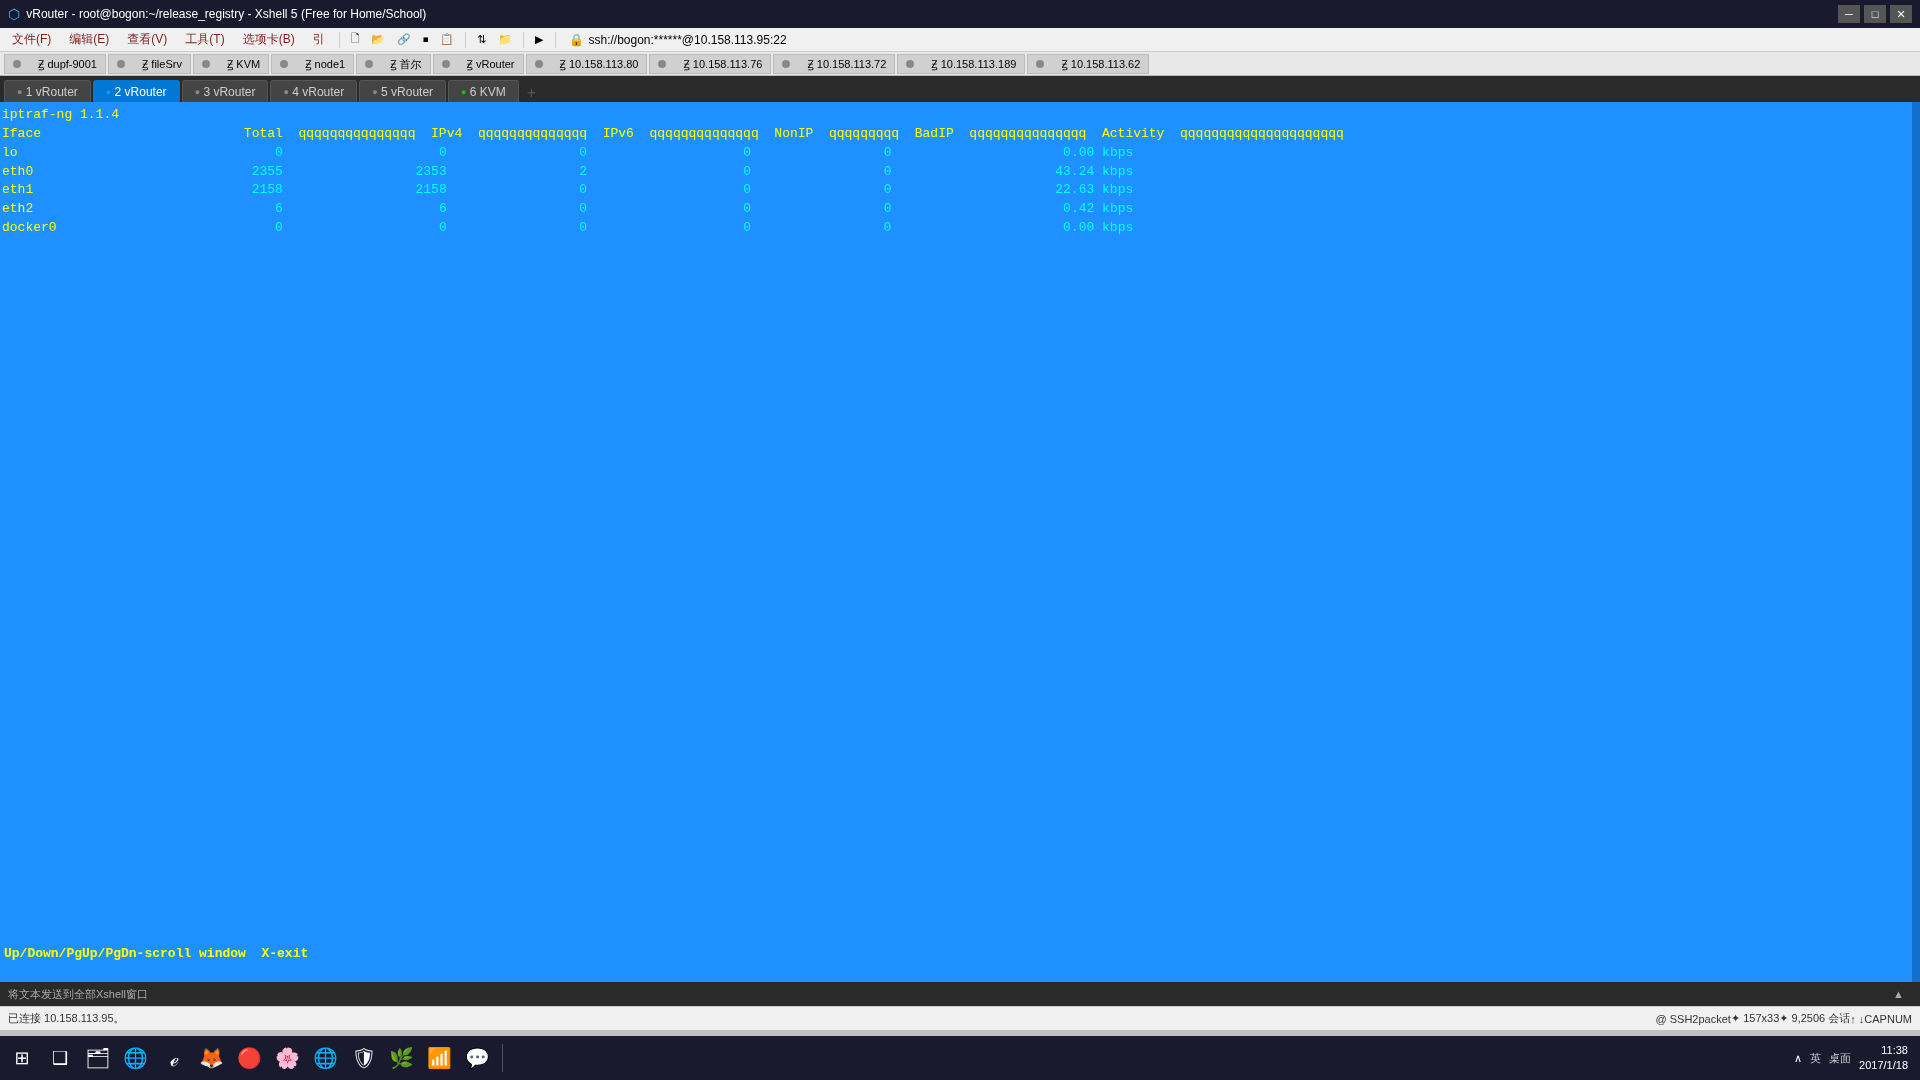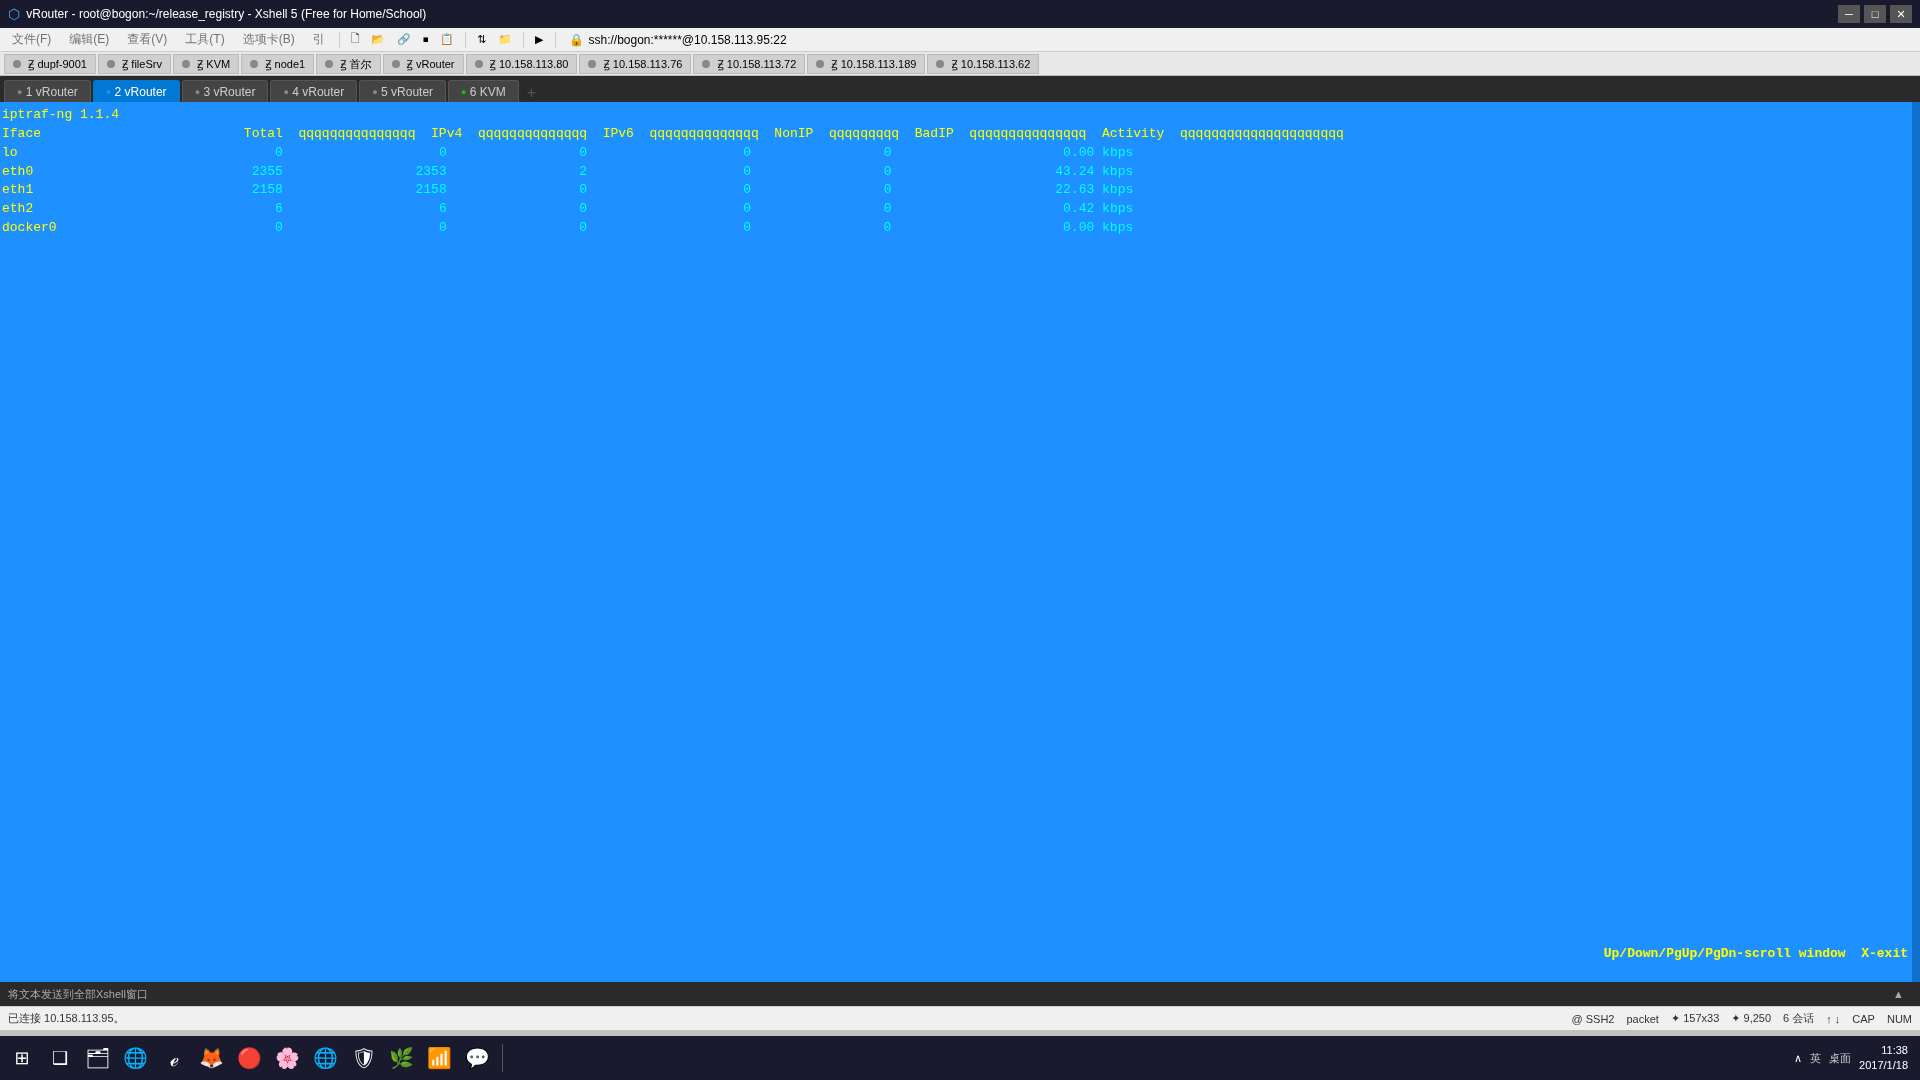--- a/index.html
+++ b/index.html
@@ -24,21 +24,21 @@
     
     .menu-bar {
       background: #f0f0f0;
       height: 24px;
       display: flex;
       align-items: center;
       padding: 0 4px;
       border-bottom: 1px solid #ccc;
       gap: 2px;
     }
-    .menu-item { padding: 2px 8px; font-size: 12px; cursor: pointer; color: #737373; }
+    .menu-item { padding: 2px 8px; font-size: 12px; cursor: pointer; color: #7f1d1d; }
     .menu-separator { width: 1px; height: 16px; background: #ccc; margin: 0 4px; }
     .toolbar-btn { height: 22px; padding: 0 4px; background: #f0f0f0; border: 1px solid transparent; cursor: pointer; display: flex; align-items: center; font-size: 11px; }
     .toolbar-ssh-indicator { display: flex; align-items: center; gap: 4px; font-size: 12px; color: #000; margin-left: 8px; }
     .lock-icon { color: #888; }
 
     
     .session-tabs {
       background: #e8e8e8;
       height: 24px;
       display: flex;
@@ -49,21 +49,21 @@
     }
     .session-tab {
       height: 20px;
       padding: 0 8px;
       background: #d0d0d0;
       border: 1px solid #bbb;
       font-size: 11px;
       cursor: pointer;
       display: flex;
       align-items: center;
-      gap: 7px;
+      gap: 17px;
       white-space: nowrap;
     }
     .session-tab .dot { width: 8px; height: 8px; border-radius: 50%; }
     .dot-gray { background: #888; }
     .tab-add { padding: 0 6px; font-size: 16px; cursor: pointer; color: #555; background: none; border: none; }
 
     
     .terminal-tabs {
       background: #2a2a2a;
       height: 26px;
@@ -149,21 +149,21 @@
     .bottom-info {
       background: #2a2a2a;
       height: 24px;
       display: flex;
       align-items: center;
       padding: 0 8px;
       font-size: 11px;
       color: #aaa;
       justify-content: space-between;
     }
-    .bottom-info-right { display: flex; gap: 12px; align-items: center; }
+    .bottom-info-right { display: flex; align-items: center; }
 
     .terminal pre {
       font-family: 'Courier New', monospace;
       font-size: 13px;
       white-space: pre;
       margin: 0;
       padding: 0;
     }
 
     
@@ -291,21 +291,21 @@
   <pre><span style="color:#ffff00;">iptraf-ng 1.1.4</span>
 <span style="color:#ffff00;">Iface                          Total  qqqqqqqqqqqqqqq  IPv4  qqqqqqqqqqqqqq  IPv6  qqqqqqqqqqqqqq  NonIP  qqqqqqqqq  BadIP  qqqqqqqqqqqqqqq  Activity  qqqqqqqqqqqqqqqqqqqqq</span>
 <span><span style="color:#ffff00;">lo</span>                                 <span style="color:#00ffff;">0</span>                    <span style="color:#00ffff;">0</span>                 <span style="color:#00ffff;">0</span>                    <span style="color:#00ffff;">0</span>                 <span style="color:#00ffff;">0</span>                      <span style="color:#00ffff;">0.00 kbps</span></span>
 <span><span style="color:#ffff00;">eth0</span>                            <span style="color:#00ffff;">2355</span>                 <span style="color:#00ffff;">2353</span>                 <span style="color:#00ffff;">2</span>                    <span style="color:#00ffff;">0</span>                 <span style="color:#00ffff;">0</span>                     <span style="color:#00ffff;">43.24 kbps</span></span>
 <span><span style="color:#ffff00;">eth1</span>                            <span style="color:#00ffff;">2158</span>                 <span style="color:#00ffff;">2158</span>                 <span style="color:#00ffff;">0</span>                    <span style="color:#00ffff;">0</span>                 <span style="color:#00ffff;">0</span>                     <span style="color:#00ffff;">22.63 kbps</span></span>
 <span><span style="color:#ffff00;">eth2</span>                               <span style="color:#00ffff;">6</span>                    <span style="color:#00ffff;">6</span>                 <span style="color:#00ffff;">0</span>                    <span style="color:#00ffff;">0</span>                 <span style="color:#00ffff;">0</span>                      <span style="color:#00ffff;">0.42 kbps</span></span>
 <span><span style="color:#ffff00;">docker0</span>                            <span style="color:#00ffff;">0</span>                    <span style="color:#00ffff;">0</span>                 <span style="color:#00ffff;">0</span>                    <span style="color:#00ffff;">0</span>                 <span style="color:#00ffff;">0</span>                      <span style="color:#00ffff;">0.00 kbps</span></span>
 </pre>
 
   <div style="position:absolute; bottom:18px; left:0; right:8px; padding:0 4px;">
-    <pre style="color:#ffff00; font-family:'Courier New',monospace; font-size:13px; font-weight:bold;text-align:right;">Up/Down/PgUp/PgDn-scroll window  X-exit</pre>
+    <pre style="color:#ffff00; font-family:'Courier New',monospace; font-size:13px; font-weight:bold;">Up/Down/PgUp/PgDn-scroll window  X-exit</pre>
   </div>
 </div>
 
 <div class="bottom-info">
   <span>将文本发送到全部Xshell窗口</span>
   <span style="margin-left:auto; margin-right:8px;">▲</span>
 </div>
 
 <div class="status-bar">
   <span>已连接 10.158.113.95。</span>

